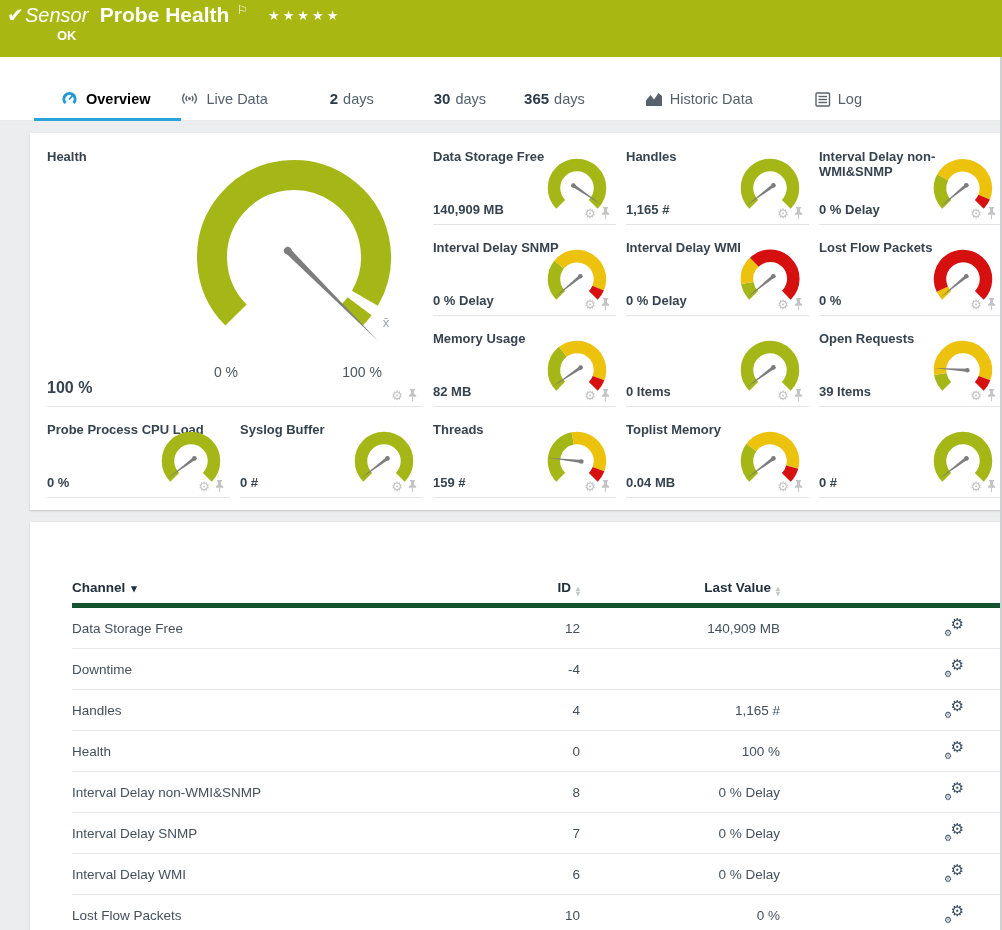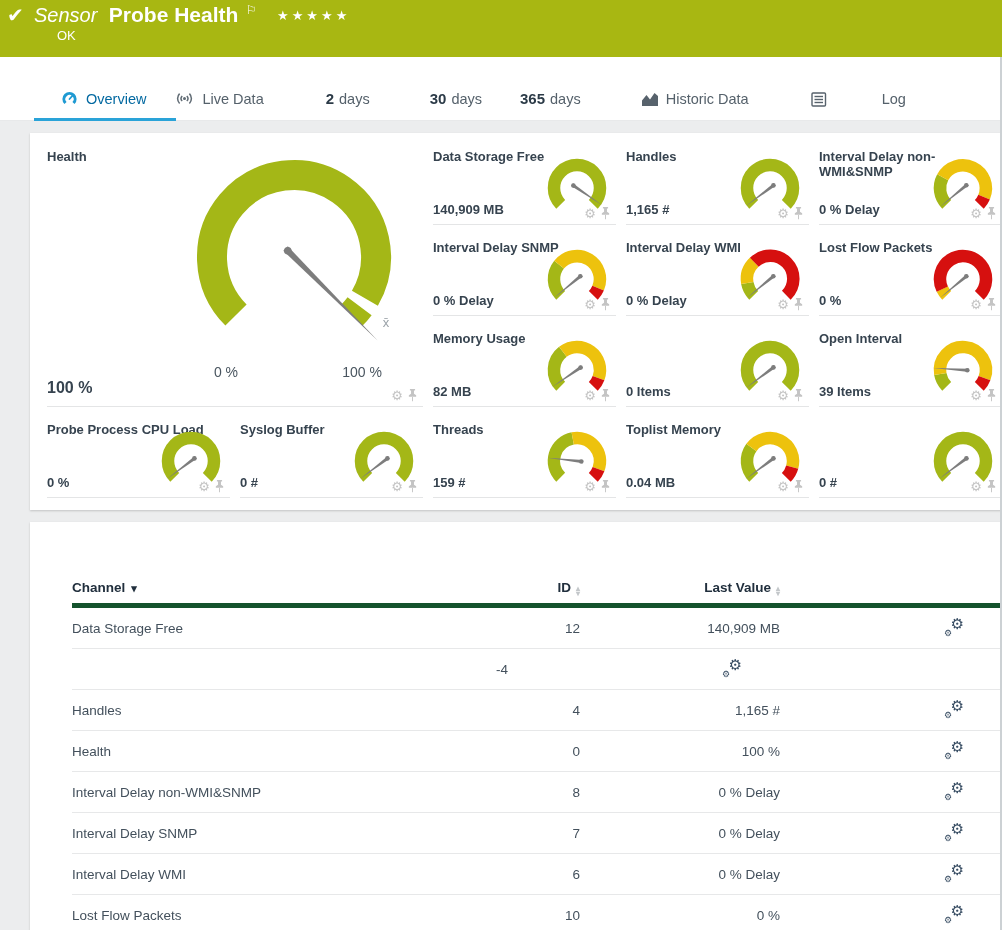--- a/index.html
+++ b/index.html
@@ -4,33 +4,33 @@
 <style>
   * { box-sizing: border-box; }
   html,body{margin:0;padding:0;}
   body{
     width:1002px;height:930px;overflow:hidden;background:#ecedee;
     font-family:"Liberation Sans",sans-serif;position:relative;
   }
   
   .header{height:57px;background:#a8b712;color:#fff;position:relative;}
   .check{position:absolute;left:7px;top:3px;font-size:20px;}
-  .title-row{padding-left:34px;padding-top:3px;white-space:nowrap;}
+  .title-row{padding-left:25px;padding-top:3px;white-space:nowrap;}
   .sensor-type{font-style:italic;font-size:20px;}
   .sensor-name{font-weight:bold;font-size:21px;margin-left:7px;}
   .flag{font-size:12px;vertical-align:top;margin-left:3px;}
   .stars{margin-left:16px;font-size:13px;letter-spacing:3px;vertical-align:2px;}
-  .status{margin-left:57px;font-weight:normal;font-size:13px;margin-top:1px;}
+  .status{margin-left:57px;font-weight:bold;font-size:13px;margin-top:1px;}
   
   .tabs{height:64px;background:#fff;display:flex;align-items:flex-end;border-bottom:1px solid #e8e9ea;}
   .tab{display:flex;align-items:center;padding-bottom:13px;position:relative;color:#55616b;
        font-size:14.5px;cursor:pointer;white-space:nowrap;}
   .tab .ticon{margin-right:7px;display:inline-flex;}
   .tab b{color:#2b3a47;font-size:15px;margin-right:5px;}
-  .tab.active{color:#0369a1;font-weight:normal;}
+  .tab.active{color:#000000;font-weight:bold;}
   .tab.active::after{content:"";position:absolute;left:-26px;right:-30px;bottom:-1px;height:3px;background:#2aa3d8;}
   
   .panel{margin-left:30px;background:#fff;box-shadow:0 1px 2px rgba(0,0,0,.18);}
   .panel1{margin-top:12px;padding:10px 0 12px 17px;}
   .panel2{margin-top:12px;padding:50px 0 0 42px;height:410px;}
   
   .ggrid{display:grid;grid-template-columns:repeat(5,183px);column-gap:10px;grid-auto-rows:82px;row-gap:9px;}
   .cell{position:relative;border-bottom:1px solid #e4e5e6;}
   .cell.health{grid-column:1/3;grid-row:1/4;}
   .g-title{font-size:13px;font-weight:bold;color:#36434f;padding-top:6px;}
@@ -105,21 +105,21 @@
       <span>days</span>
     </div>
     <div class="tab" style="margin-left: 60px;">
       <span class="ticon">
         <svg width="18" height="16" viewBox="0 0 18 16" fill="#57626c">
           <path d="M1 15 L1 9.5 L5.5 4 L9 8.5 L13.5 2 L17 5 L17 15 Z"></path>
         </svg>
       </span>
       <span>Historic Data</span>
     </div>
-    <div class="tab" style="margin-left: 62px; gap: 48px;">
+    <div class="tab" style="margin-left: 62px;">
       <span class="ticon">
         <svg width="16" height="15" viewBox="0 0 16 15" fill="none" stroke="#57626c" stroke-width="1.4">
           <rect x="1" y="1" width="13.5" height="13" rx="1"></rect>
           <line x1="3.5" y1="4.5" x2="12" y2="4.5"></line>
           <line x1="3.5" y1="7.5" x2="12" y2="7.5"></line>
           <line x1="3.5" y1="10.5" x2="12" y2="10.5"></line>
         </svg>
       </span>
       <span>Log</span>
     </div>
@@ -268,21 +268,21 @@
         </svg>
         <div class="g-value">0 Items</div>
         <div class="g-icons">
           <span class="gear">⚙</span>
           <svg width="11" height="14" viewBox="0 0 12 14" fill="currentColor">
             <path d="M3.2 0.5 h5.6 v1.6 h-1.2 v3.4 l2.4 1.8 v1.7 H2 v-1.7 l2.4-1.8 V2.1 H3.2 z M5.5 9.2 h1 v4.3 l-0.5 0.5 -0.5-0.5 z"></path>
           </svg>
         </div>
       </div>
       <div class="cell">
-        <div class="g-title">Open Interval</div>
+        <div class="g-title">Open Requests</div>
         <svg class="gauge" width="66" height="66" viewBox="0 0 66 66">
           <path d="M16.7 50.3 A23 23 0 0 1 10.3 38.0" fill="none" stroke="#a4b717" stroke-width="12.5"></path>
           <path d="M10.3 38.0 A23 23 0 1 1 54.5 42.1" fill="none" stroke="#edc20d" stroke-width="12.5"></path>
           <path d="M54.5 42.1 A23 23 0 0 1 49.3 50.3" fill="none" stroke="#d6100f" stroke-width="12.5"></path>
           <polygon points="3.1,32.1 39.1,32.7 38.9,36.1" fill="#7d7d7d"></polygon>
           <circle cx="37.3" cy="34.3" r="2.3" fill="#7d7d7d"></circle>
         </svg>
         <div class="g-value">39 Items</div>
         <div class="g-icons">
           <span class="gear">⚙</span>
@@ -392,20 +392,21 @@
     <div></div>
   </div>
   <div id="tbody">
       <div class="trow">
         <div class="c-name">Data Storage Free</div>
         <div class="c-id">12</div>
         <div class="c-val">140,909 MB</div>
         <div class="c-gear"><span class="gears"><span class="g1">⚙</span><span class="g2">⚙</span></span></div>
       </div>
       <div class="trow">
+        <div class="c-name">Downtime</div>
         <div class="c-id">-4</div>
         <div class="c-val"></div>
         <div class="c-gear"><span class="gears"><span class="g1">⚙</span><span class="g2">⚙</span></span></div>
       </div>
       <div class="trow">
         <div class="c-name">Handles</div>
         <div class="c-id">4</div>
         <div class="c-val">1,165 #</div>
         <div class="c-gear"><span class="gears"><span class="g1">⚙</span><span class="g2">⚙</span></span></div>
       </div>

